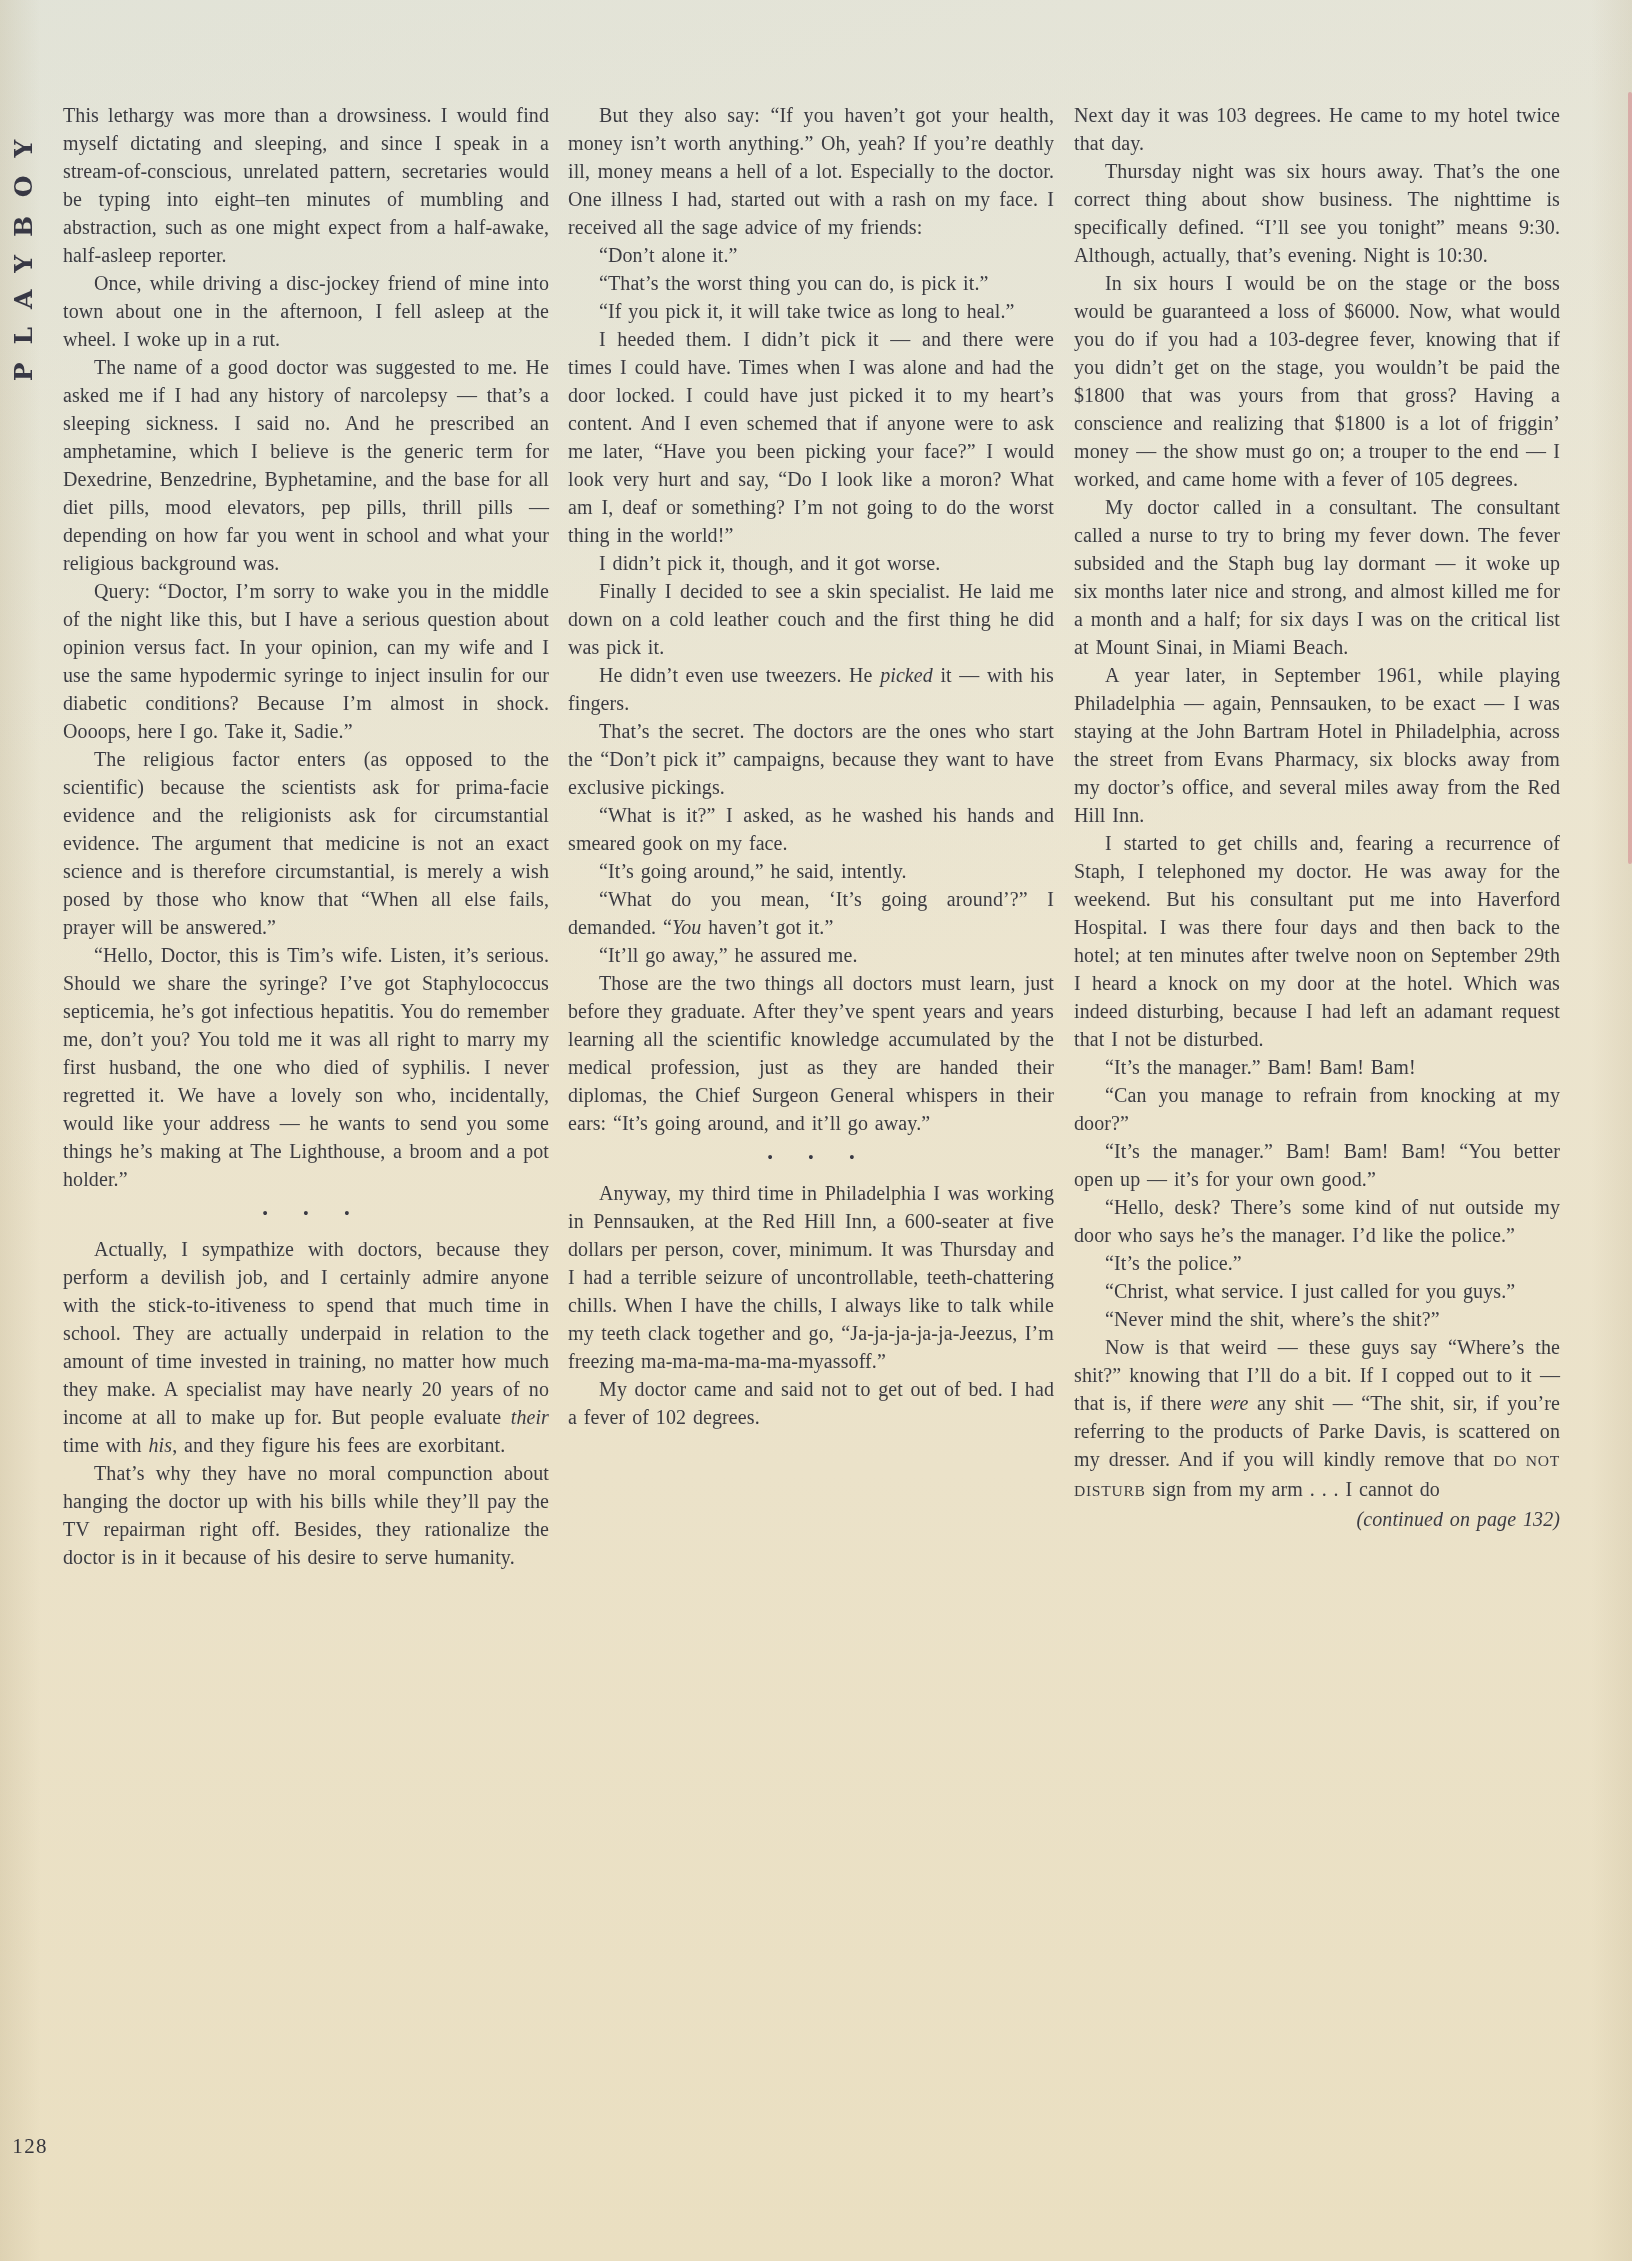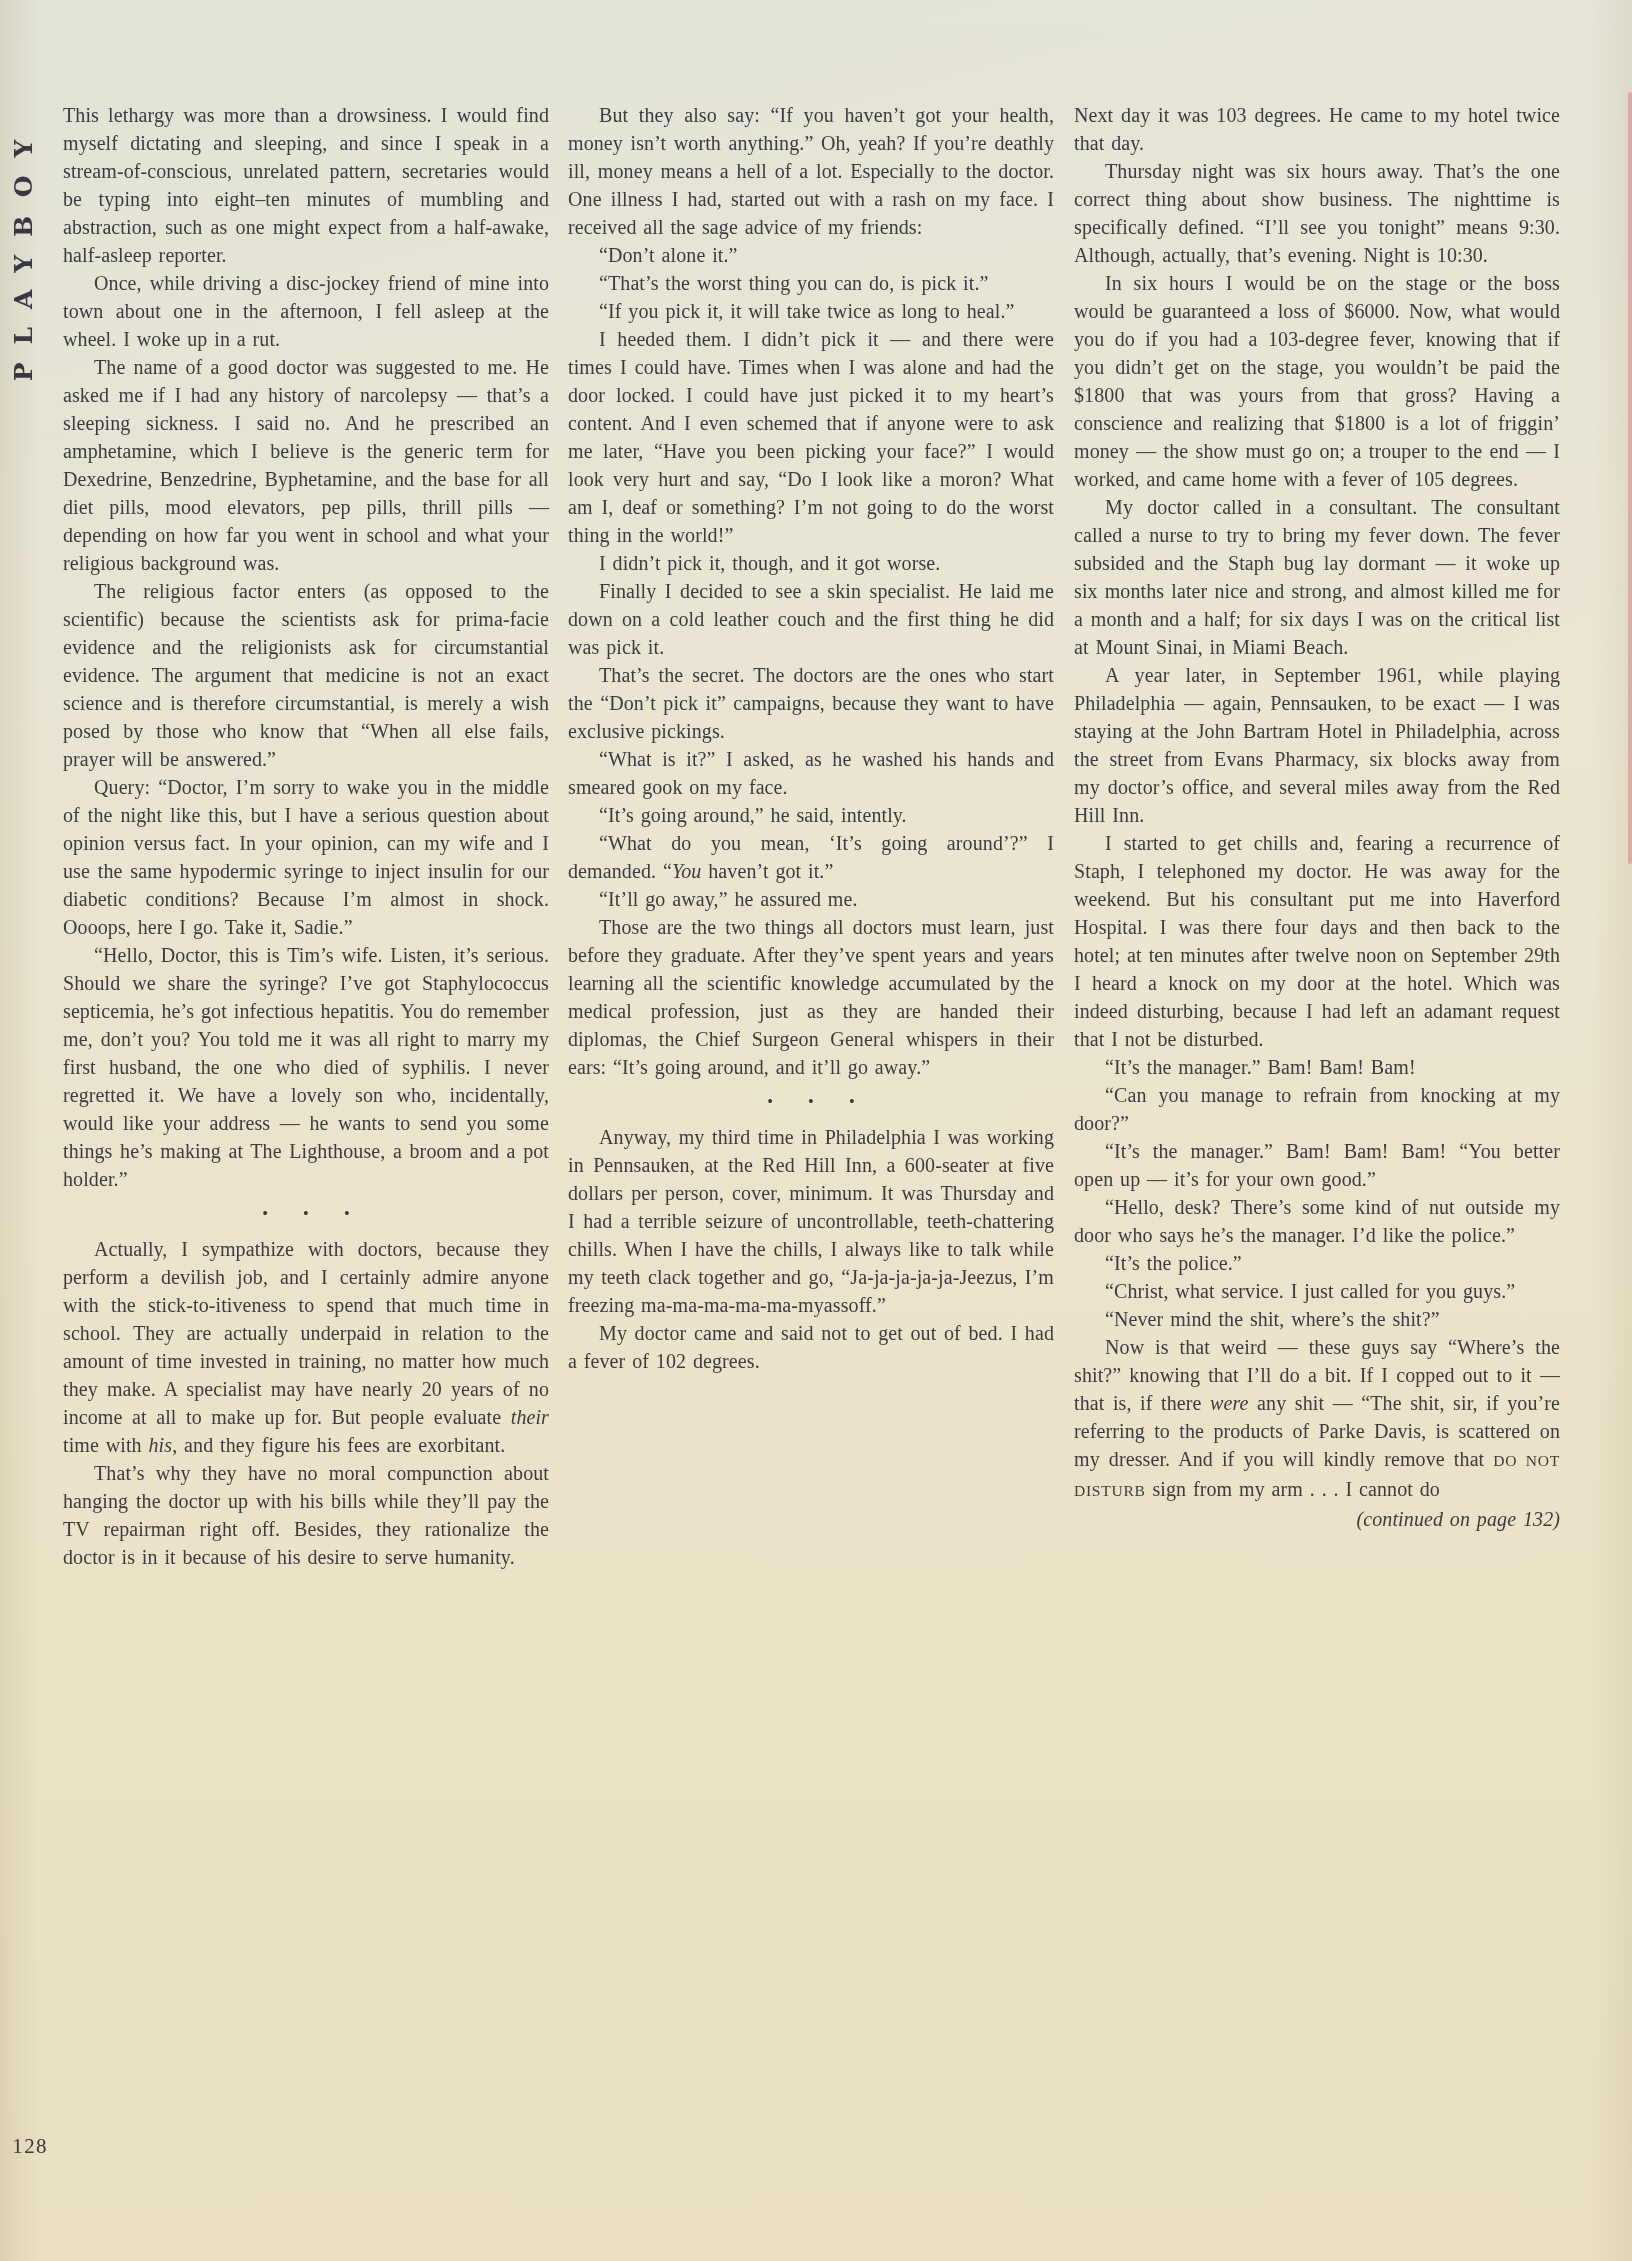--- a/index.html
+++ b/index.html
@@ -59,35 +59,36 @@
 
 <div class="page">
   <div class="spine">PLAYBOY</div>
 
   <div class="pagenum">128</div>
 
   <div class="col" id="col1">
       <p class="">This lethargy was more than a drowsiness. I would find myself dictating and sleeping, and since I speak in a stream-of-conscious, unrelated pattern, secretaries would be typing into eight–ten minutes of mumbling and abstraction, such as one might expect from a half-awake, half-asleep reporter.</p>
       <p class="ind">Once, while driving a disc-jockey friend of mine into town about one in the afternoon, I fell asleep at the wheel. I woke up in a rut.</p>
       <p class="ind">The name of a good doctor was suggested to me. He asked me if I had any history of narcolepsy — that’s a sleeping sickness. I said no. And he prescribed an amphetamine, which I believe is the generic term for Dexedrine, Benzedrine, Byphetamine, and the base for all diet pills, mood elevators, pep pills, thrill pills — depending on how far you went in school and what your religious background was.</p>
+      <p class="ind">Query: “Doctor, I’m sorry to wake you in the middle of the night like this, but I have a serious question about opinion versus fact. In your opinion, can my wife and I use the same hypodermic syringe to inject insulin for our diabetic conditions? Because I’m almost in shock. Oooops, here I go. Take it, Sadie.”</p>
       <p class="ind">The religious factor enters (as opposed to the scientific) because the scientists ask for prima-facie evidence and the religionists ask for circumstantial evidence. The argument that medicine is not an exact science and is therefore circumstantial, is merely a wish posed by those who know that “When all else fails, prayer will be answered.”</p>
-      <p class="ind">Query: “Doctor, I’m sorry to wake you in the middle of the night like this, but I have a serious question about opinion versus fact. In your opinion, can my wife and I use the same hypodermic syringe to inject insulin for our diabetic conditions? Because I’m almost in shock. Oooops, here I go. Take it, Sadie.”</p>
       <p class="ind">“Hello, Doctor, this is Tim’s wife. Listen, it’s serious. Should we share the syringe? I’ve got Staphylococcus septicemia, he’s got infectious hepatitis. You do remember me, don’t you? You told me it was all right to marry my first husband, the one who died of syphilis. I never regretted it. We have a lovely son who, incidentally, would like your address — he wants to send you some things he’s making at The Lighthouse, a broom and a pot holder.”</p>
       <p class="sep">• • •</p>
       <p class="ind">Actually, I sympathize with doctors, because they perform a devilish job, and I certainly admire anyone with the stick-to-itiveness to spend that much time in school. They are actually underpaid in relation to the amount of time invested in training, no matter how much they make. A specialist may have nearly 20 years of no income at all to make up for. But people evaluate <i>their</i> time with <i>his</i>, and they figure his fees are exorbitant.</p>
       <p class="ind">That’s why they have no moral compunction about hanging the doctor up with his bills while they’ll pay the TV repairman right off. Besides, they rationalize the doctor is in it because of his desire to serve humanity.</p>
     </div>
   <div class="col" id="col2">
       <p class="ind">But they also say: “If you haven’t got your health, money isn’t worth anything.” Oh, yeah? If you’re deathly ill, money means a hell of a lot. Especially to the doctor. One illness I had, started out with a rash on my face. I received all the sage advice of my friends:</p>
       <p class="ind">“Don’t alone it.”</p>
       <p class="ind">“That’s the worst thing you can do, is pick it.”</p>
       <p class="ind">“If you pick it, it will take twice as long to heal.”</p>
       <p class="ind">I heeded them. I didn’t pick it — and there were times I could have. Times when I was alone and had the door locked. I could have just picked it to my heart’s content. And I even schemed that if anyone were to ask me later, “Have you been picking your face?” I would look very hurt and say, “Do I look like a moron? What am I, deaf or something? I’m not going to do the worst thing in the world!”</p>
       <p class="ind">I didn’t pick it, though, and it got worse.</p>
       <p class="ind">Finally I decided to see a skin specialist. He laid me down on a cold leather couch and the first thing he did was pick it.</p>
+      <p class="ind">He didn’t even use tweezers. He <i>picked</i> it — with his fingers.</p>
       <p class="ind">That’s the secret. The doctors are the ones who start the “Don’t pick it” campaigns, because they want to have exclusive pickings.</p>
       <p class="ind">“What is it?” I asked, as he washed his hands and smeared gook on my face.</p>
       <p class="ind">“It’s going around,” he said, intently.</p>
       <p class="ind">“What do you mean, ‘It’s going around’?” I demanded. “<i>You</i> haven’t got it.”</p>
       <p class="ind">“It’ll go away,” he assured me.</p>
       <p class="ind">Those are the two things all doctors must learn, just before they graduate. After they’ve spent years and years learning all the scientific knowledge accumulated by the medical profession, just as they are handed their diplomas, the Chief Surgeon General whispers in their ears: “It’s going around, and it’ll go away.”</p>
       <p class="sep">• • •</p>
       <p class="ind">Anyway, my third time in Philadelphia I was working in Pennsauken, at the Red Hill Inn, a 600-seater at five dollars per person, cover, minimum. It was Thursday and I had a terrible seizure of uncontrollable, teeth-chattering chills. When I have the chills, I always like to talk while my teeth clack together and go, “Ja-ja-ja-ja-ja-Jeezus, I’m freezing ma-ma-ma-ma-ma-myassoff.”</p>
       <p class="ind">My doctor came and said not to get out of bed. I had a fever of 102 degrees.</p>
     </div>

